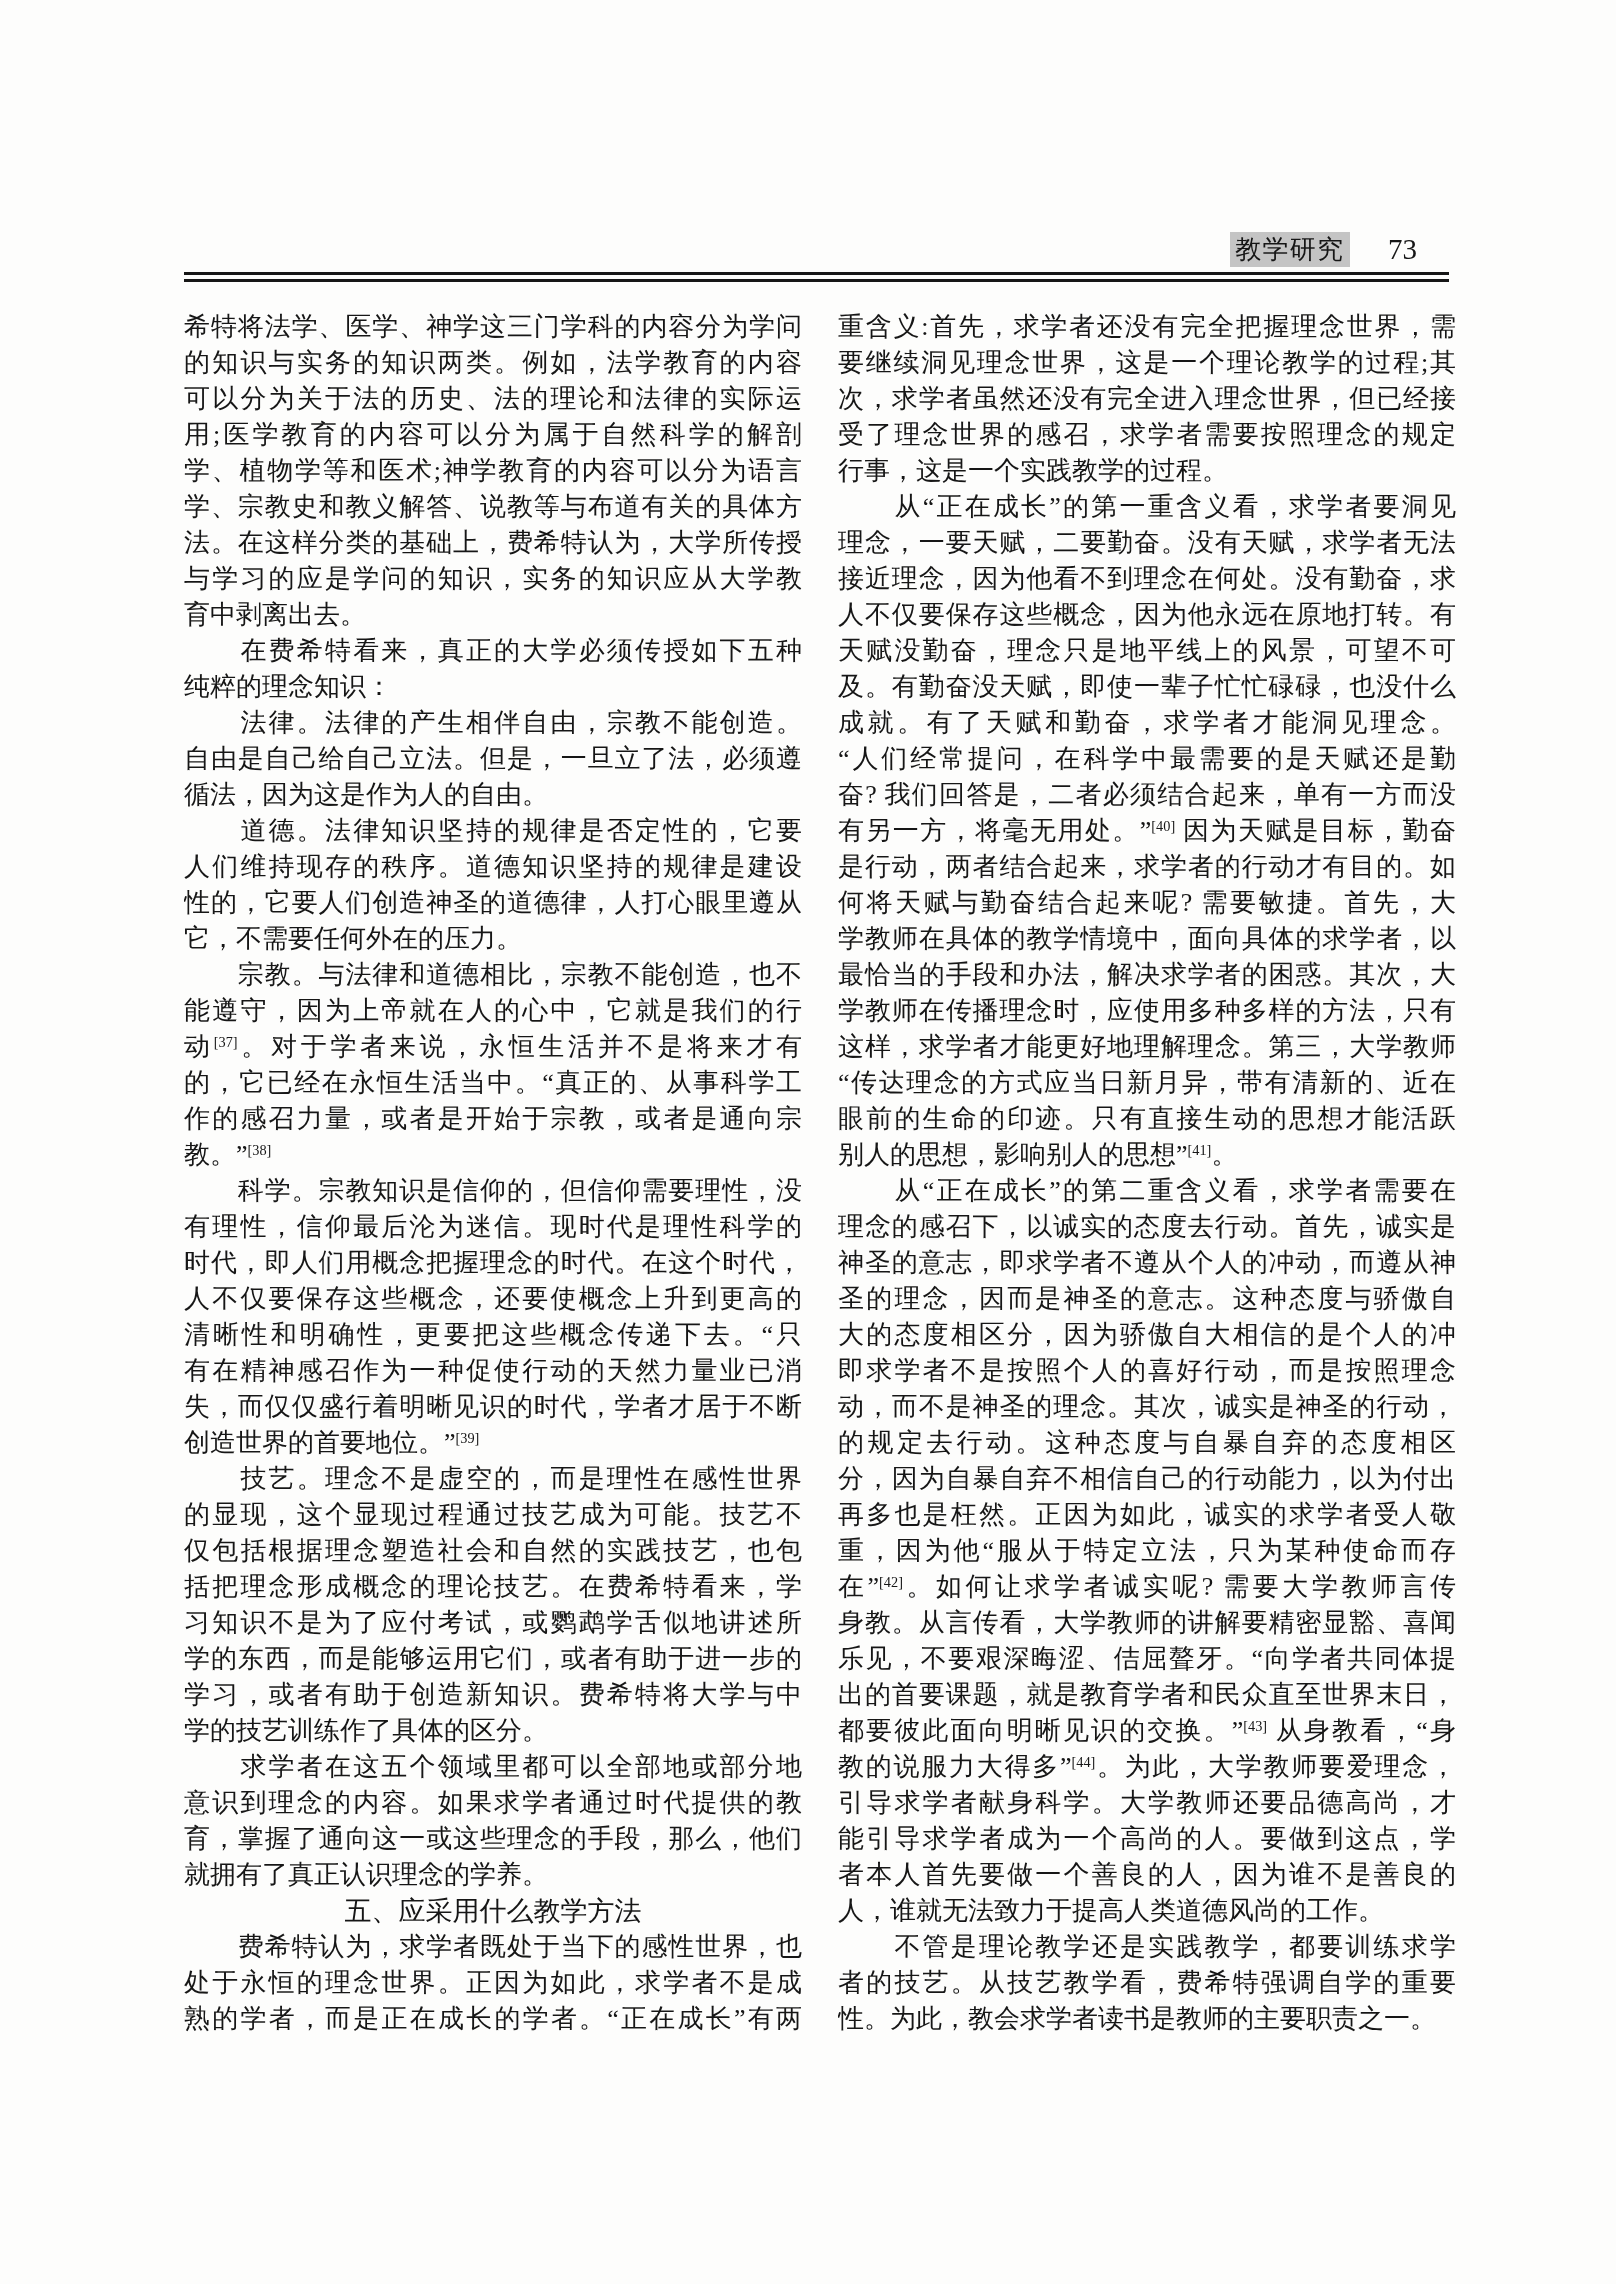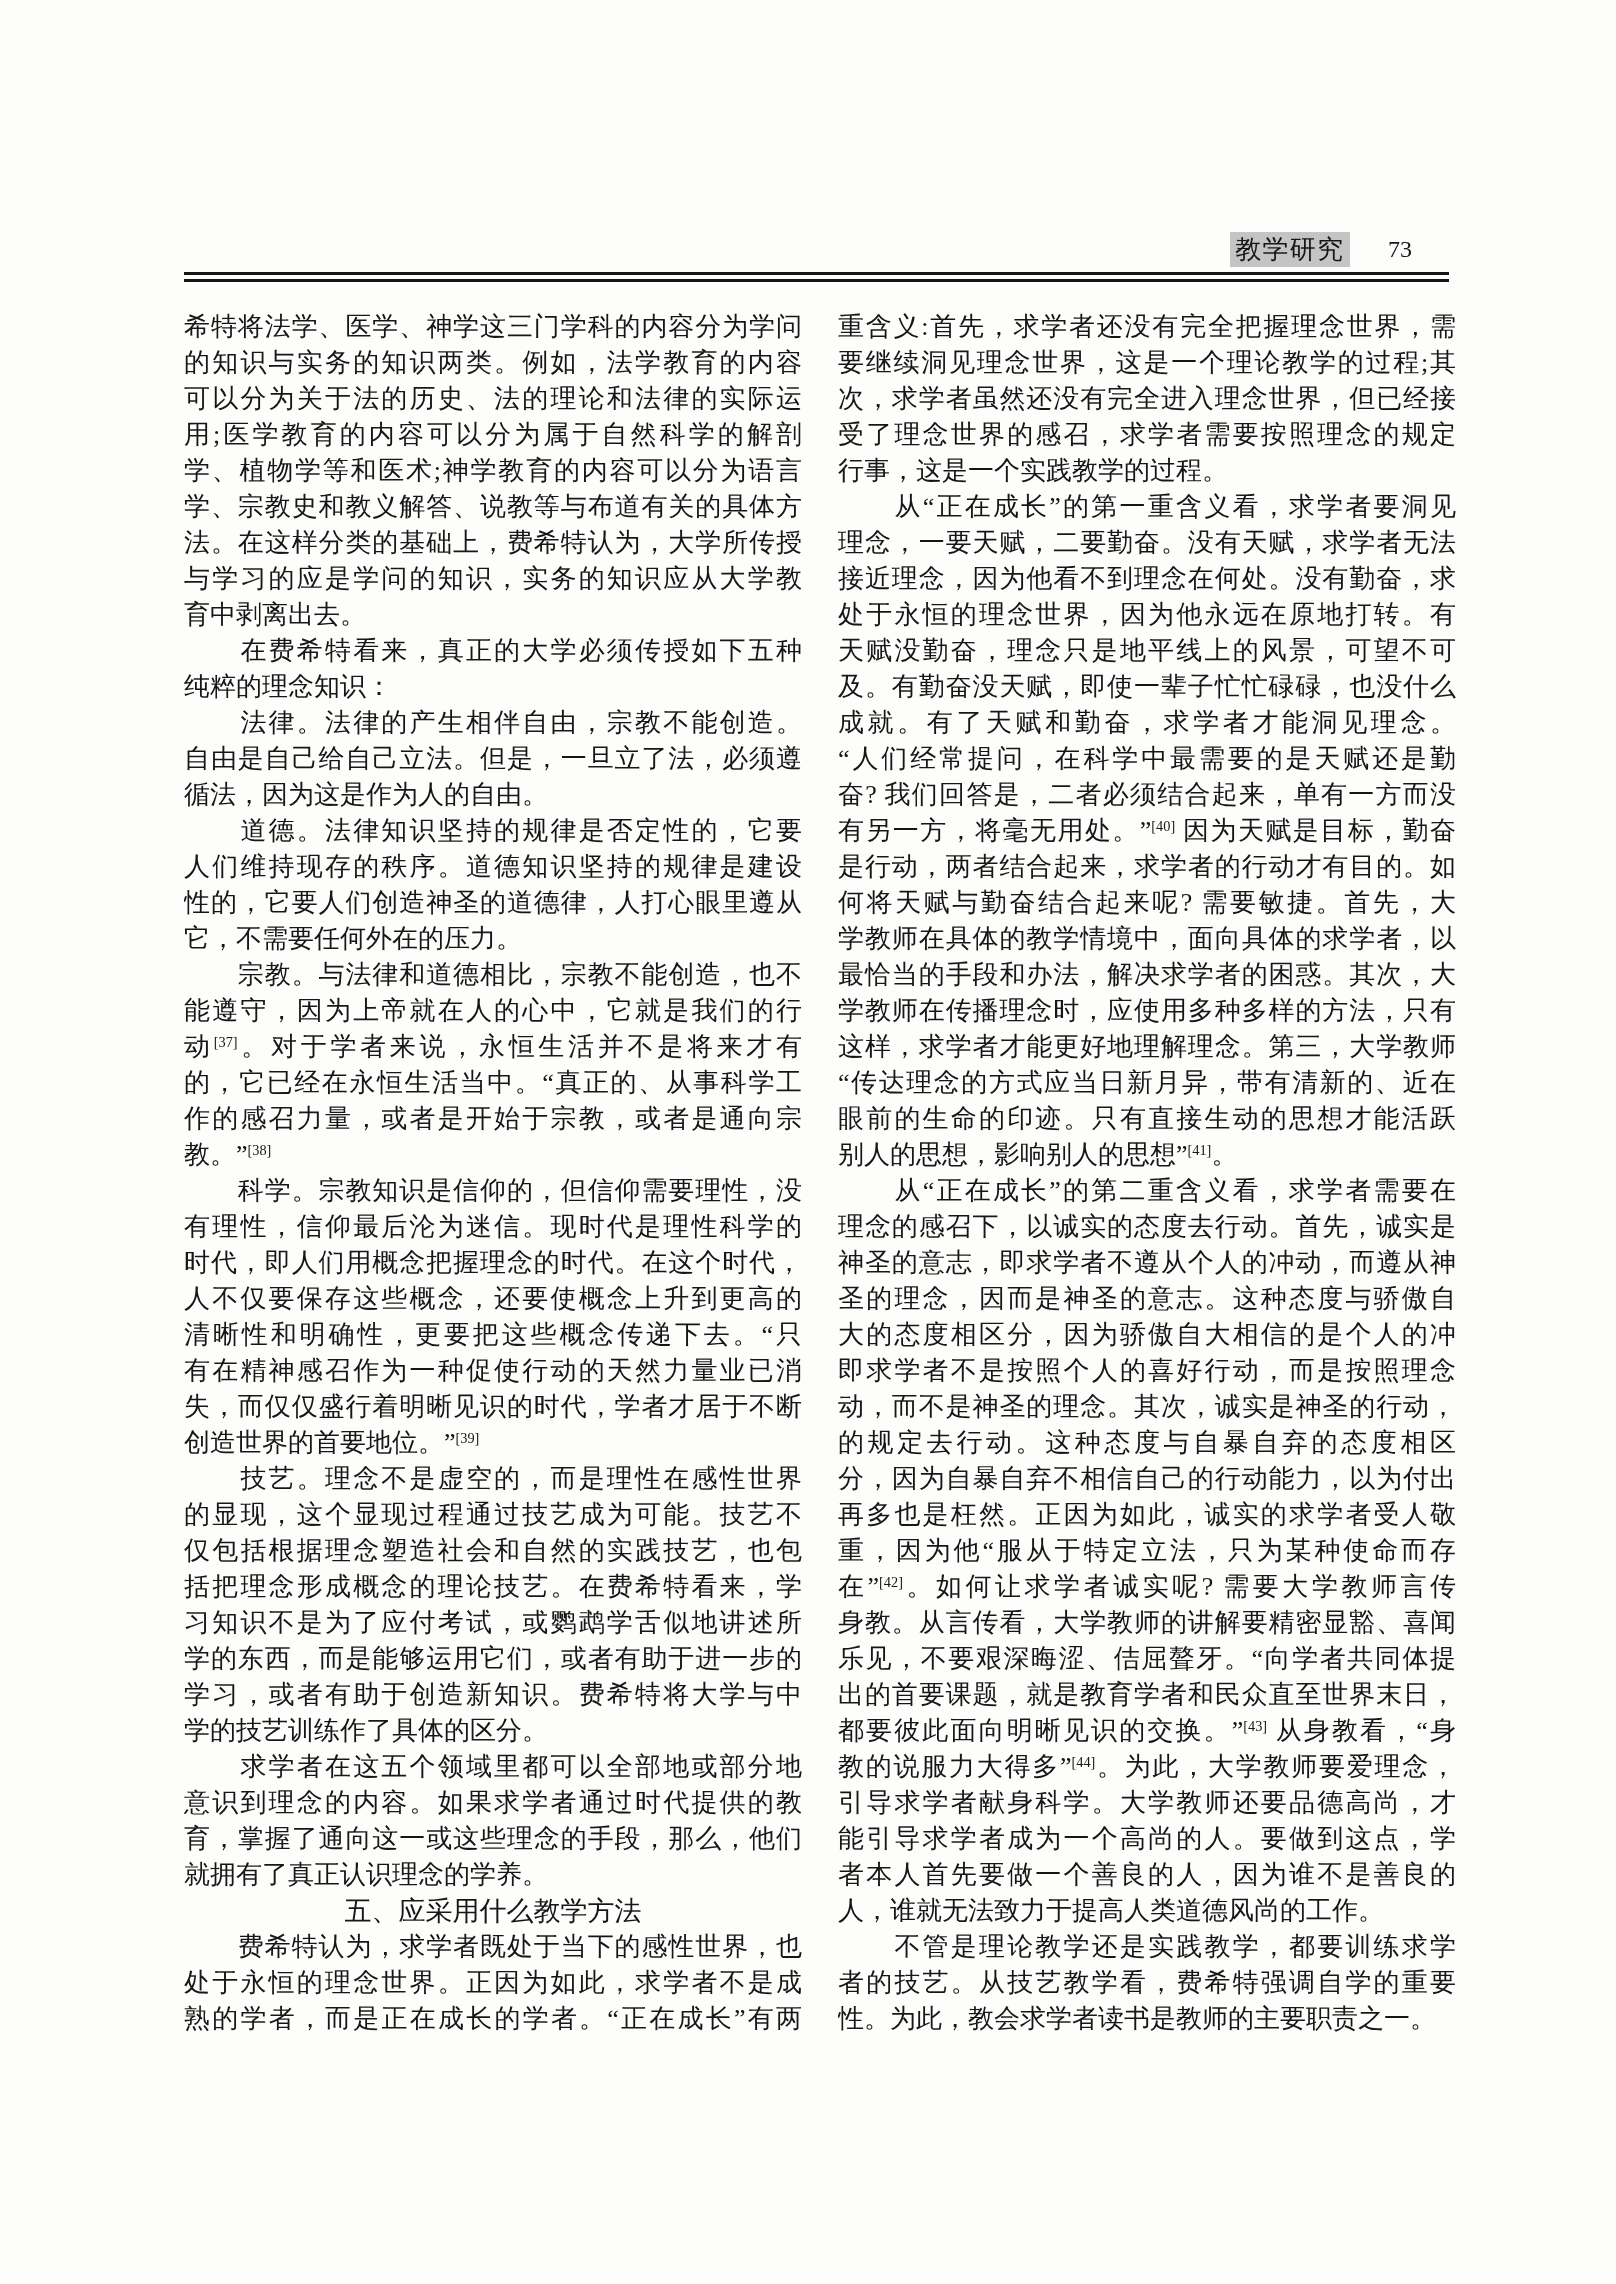--- a/index.html
+++ b/index.html
@@ -28,21 +28,21 @@
     font-size:26px;
     line-height:31px;
     letter-spacing:1.3px;
     background:var(--hl);
     padding:2px 5.2px;
   }
   .page-number{
     position:absolute;
     top:232px;
     left:1388px;
-    font-size:24px;
+    font-size:29px;
     line-height:34px;
   }
   .double-rule{
     position:absolute;
     left:184px;
     top:272px;
     width:1265px;
     height:9.8px;
     box-sizing:border-box;
     border-top:3.9px solid var(--ink);
@@ -147,21 +147,21 @@
       </div>
     <div class="col">
         <div class="cn-line">重含义:首先，求学者还没有完全把握理念世界，需</div>
         <div class="cn-line">要继续洞见理念世界，这是一个理论教学的过程;其</div>
         <div class="cn-line">次，求学者虽然还没有完全进入理念世界，但已经接</div>
         <div class="cn-line">受了理念世界的感召，求学者需要按照理念的规定</div>
         <div class="cn-line para-end">行事，这是一个实践教学的过程。</div>
         <div class="cn-line">　　从“正在成长”的第一重含义看，求学者要洞见</div>
         <div class="cn-line">理念，一要天赋，二要勤奋。没有天赋，求学者无法</div>
         <div class="cn-line">接近理念，因为他看不到理念在何处。没有勤奋，求</div>
-        <div class="cn-line">处于永恒的理念世界，因为他永远在原地打转。有</div>
+        <div class="cn-line">人不仅要保存这些概念，因为他永远在原地打转。有</div>
         <div class="cn-line">天赋没勤奋，理念只是地平线上的风景，可望不可</div>
         <div class="cn-line">及。有勤奋没天赋，即使一辈子忙忙碌碌，也没什么</div>
         <div class="cn-line">成就。有了天赋和勤奋，求学者才能洞见理念。</div>
         <div class="cn-line">“人们经常提问，在科学中最需要的是天赋还是勤</div>
         <div class="cn-line">奋? 我们回答是，二者必须结合起来，单有一方而没</div>
         <div class="cn-line">有另一方，将毫无用处。”<sup>[40]</sup> 因为天赋是目标，勤奋</div>
         <div class="cn-line">是行动，两者结合起来，求学者的行动才有目的。如</div>
         <div class="cn-line">何将天赋与勤奋结合起来呢? 需要敏捷。首先，大</div>
         <div class="cn-line">学教师在具体的教学情境中，面向具体的求学者，以</div>
         <div class="cn-line">最恰当的手段和办法，解决求学者的困惑。其次，大</div>

